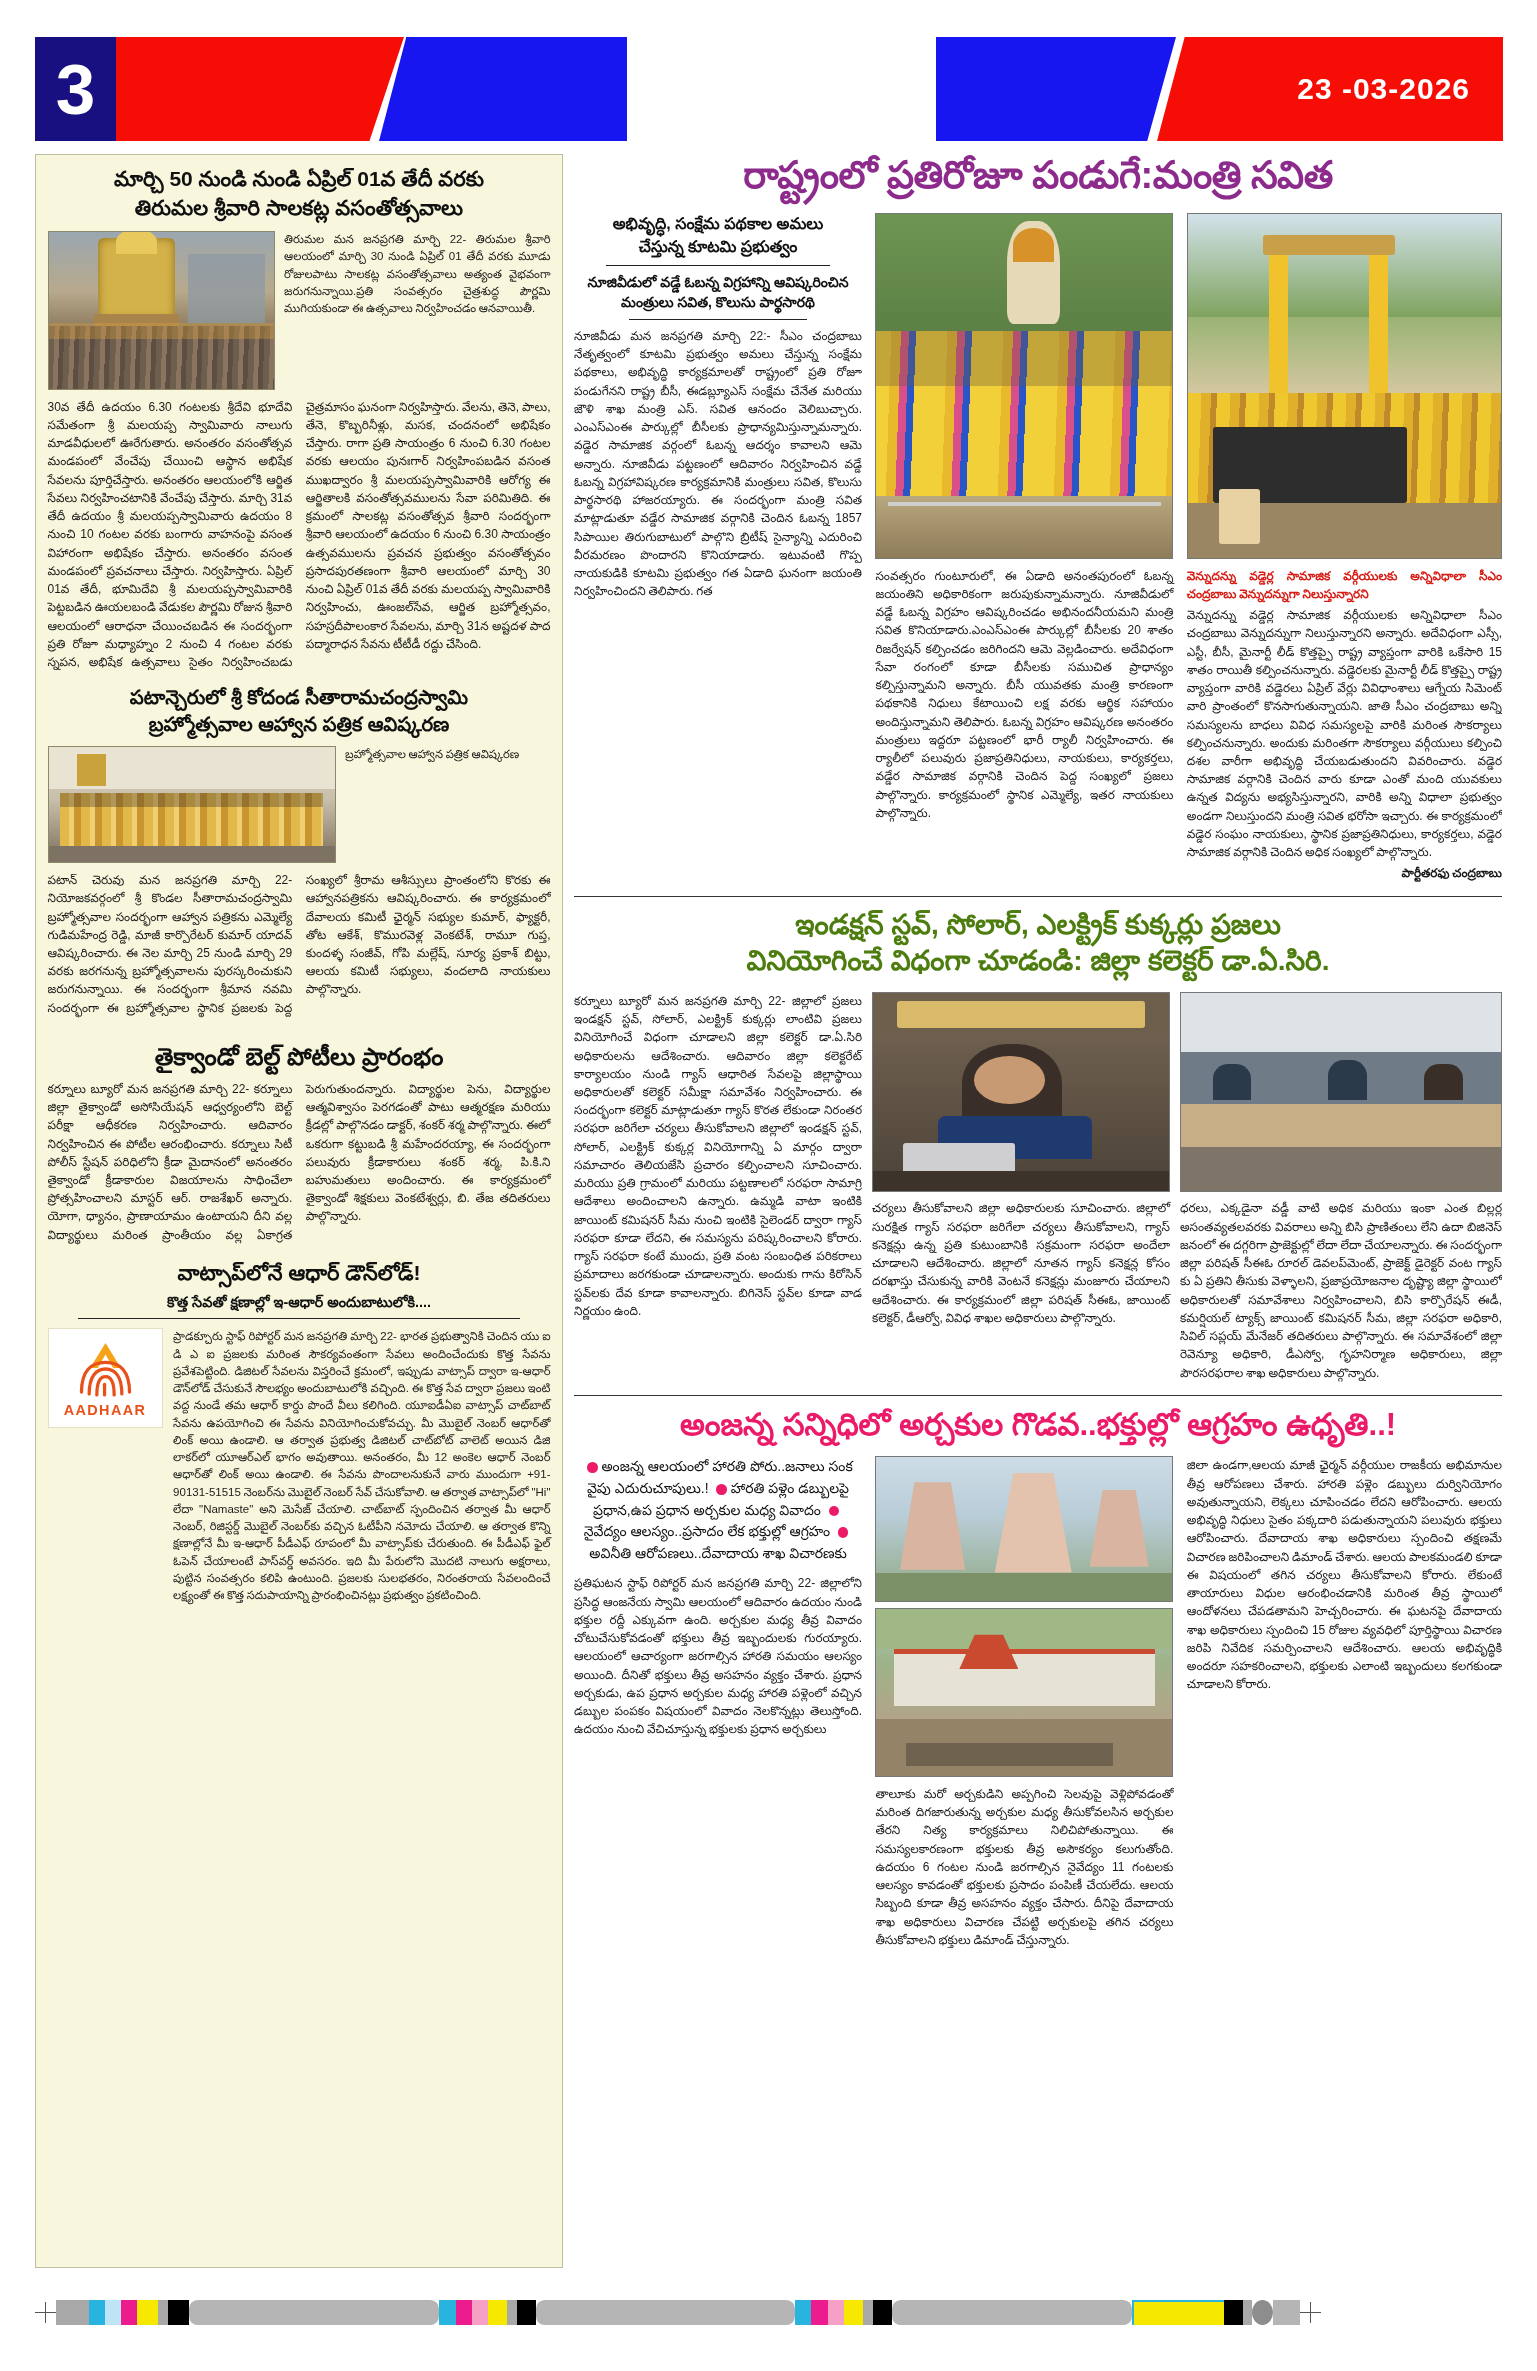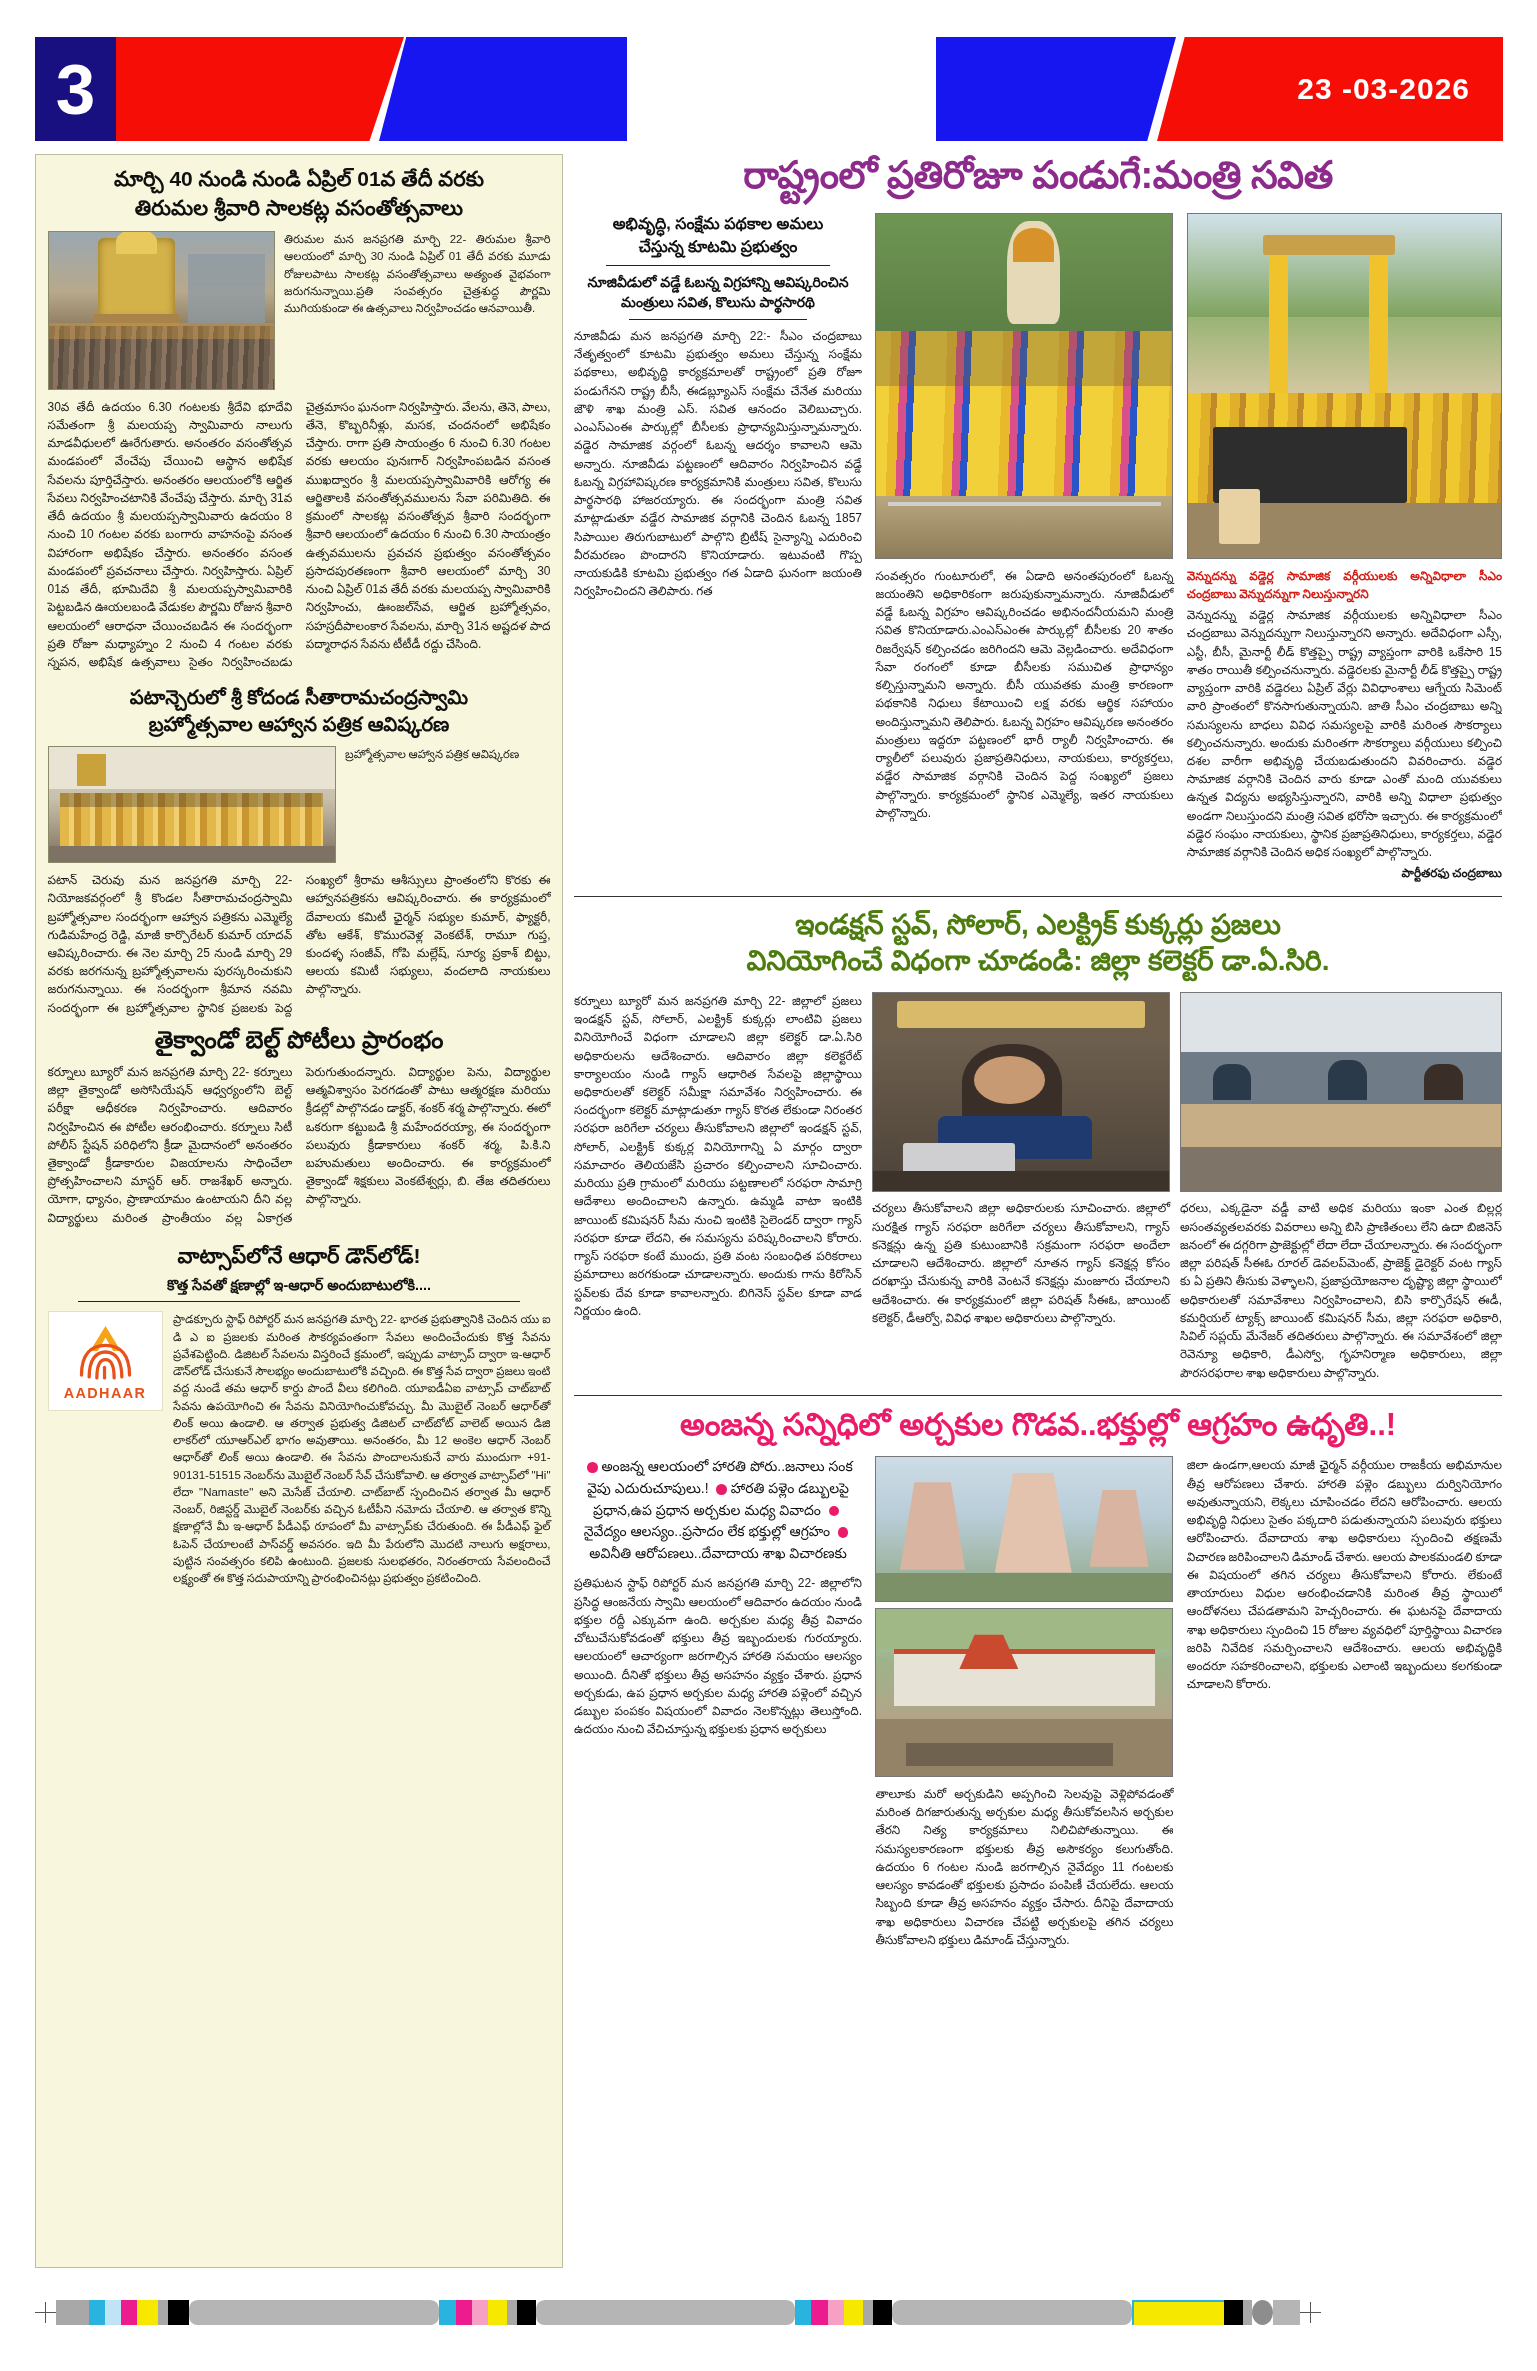--- a/index.html
+++ b/index.html
@@ -185,21 +185,21 @@
     <div class="mh-blue-left"></div>
     <div class="mh-blue-right"></div>
     <div class="mh-red-right">
       <span class="mh-date">23 -03-2026</span>
     </div>
   </div>
 
   <div class="col-left">
 
     <div>
-      <div class="hl-black" style="font-size:21px;">మార్చి 40 నుండి  నుండి ఏప్రిల్ 01వ తేదీ వరకు</div>
+      <div class="hl-black" style="font-size:21px;">మార్చి 50 నుండి  నుండి ఏప్రిల్ 01వ తేదీ వరకు</div>
       <div class="hl-black" style="font-size:21px;margin-top:1.9px;">తిరుమల శ్రీవారి సాలకట్ల వసంతోత్సవాలు</div>
 
       <div style="display:flex;gap:9.6px;margin-top:10px;">
         <div class="photo" style="width:227px;height:159px;border:1px solid #8a8a6a;">
           <div style="position:absolute;inset:0;background:linear-gradient(180deg,#9aa7b0 0%,#b8a98c 38%,#8c7a5e 62%,#6f6350 100%);"></div>
           <div style="position:absolute;left:22%;top:4%;width:34%;height:52%;background:#d4b24a;border-radius:5.8px 5.8px 0 0;box-shadow:inset 0 0 9.6px #8a6c1d;"></div>
           <div style="position:absolute;left:30%;top:-2%;width:18%;height:16%;background:#e8c95e;border-radius:50% 50% 0 0;"></div>
           <div style="position:absolute;left:20%;top:52%;width:38%;height:14%;background:#a8844a;"></div>
           <div style="position:absolute;left:0;top:60%;right:0;height:40%;background:repeating-linear-gradient(92deg,#6d5e4d 0 5.8px,#8a7460 5.8px 10.6px,#5c4f42 10.6px 15.4px);"></div>
           <div style="position:absolute;left:0;top:58%;right:0;height:10%;background:rgba(222,160,60,.35);"></div>
@@ -223,21 +223,21 @@
           <div style="position:absolute;left:4%;top:40%;right:4%;height:12%;background:rgba(60,50,40,.35);"></div>
           <div style="position:absolute;left:0;bottom:0;right:0;height:14%;background:#7d7264;"></div>
           <div style="position:absolute;left:10%;top:6%;width:10%;height:28%;background:#c9a23c;"></div>
         </div>
         <div class="body-tel small" style="flex:1;">బ్రహ్మోత్సవాల ఆహ్వాన పత్రిక ఆవిష్కరణ</div>
       </div>
 
       <div class="body-tel two-col" style="margin-top:7.7px;">పటాన్ చెరువు మన జనప్రగతి మార్చి 22- నియోజకవర్గంలో శ్రీ కొండల సీతారామచంద్రస్వామి బ్రహ్మోత్సవాల సందర్భంగా ఆహ్వాన పత్రికను ఎమ్మెల్యే గుడిమహేంద్ర రెడ్డి, మాజీ కార్పొరేటర్ కుమార్ యాదవ్ ఆవిష్కరించారు. ఈ నెల మార్చి 25 నుండి మార్చి 29 వరకు జరగనున్న బ్రహ్మోత్సవాలను పురస్కరించుకుని జరుగనున్నాయి. ఈ సందర్భంగా శ్రీమాన నవమి సందర్భంగా ఈ బ్రహ్మోత్సవాల స్థానిక ప్రజలకు పెద్ద సంఖ్యలో శ్రీరామ ఆశీస్సులు ప్రాంతంలోని కొరకు ఈ ఆహ్వానపత్రికను ఆవిష్కరించారు. ఈ కార్యక్రమంలో దేవాలయ కమిటీ ఛైర్మన్ సభ్యుల కుమార్, ఫ్యాక్టరీ, తోట ఆకేశ్, కొమురవెళ్ల వెంకటేశ్, రామూ గుప్త, కుందళ్ళ సంజీవ్, గోపి మల్లేష్, సూర్య ప్రకాశ్ బిట్టు, ఆలయ కమిటీ సభ్యులు, వందలాది నాయకులు పాల్గొన్నారు.</div>
     </div>
 
-    <div style="margin-top:7px;">
+    <div style="margin-top:24px;">
       <div class="hl-black" style="font-size:24px;">తైక్వాండో బెల్ట్ పోటీలు ప్రారంభం</div>
 
 
       <div class="body-tel two-col" style="margin-top:7.7px;">కర్నూలు బ్యూరో మన జనప్రగతి మార్చి 22- కర్నూలు జిల్లా తైక్వాండో అసోసియేషన్ ఆధ్వర్యంలోని బెల్ట్ పరీక్షా ఆధీకరణ నిర్వహించారు. ఆదివారం నిర్వహించిన ఈ పోటీల ఆరంభించారు. కర్నూలు సిటీ పోలీస్ స్టేషన్ పరిధిలోని క్రీడా మైదానంలో అనంతరం తైక్వాండో క్రీడాకారుల విజయాలను సాధించేలా ప్రోత్సహించాలని మాస్టర్ ఆర్. రాజశేఖర్ అన్నారు. యోగా, ధ్యానం, ప్రాణాయామం ఉంటాయని దీని వల్ల విద్యార్థులు మరింత ప్రాంతీయం వల్ల ఏకాగ్రత పెరుగుతుందన్నారు. విద్యార్థుల పెను, విద్యార్థుల ఆత్మవిశ్వాసం పెరగడంతో పాటు ఆత్మరక్షణ మరియు క్రీడల్లో పాల్గొనడం డాక్టర్, శంకర్ శర్మ పాల్గొన్నారు. ఈలో ఒకరుగా కట్టుబడి శ్రీ మహేందరయ్యా, ఈ సందర్భంగా పలువురు క్రీడాకారులు శంకర్ శర్మ, పి.కి.ని బహుమతులు అందించారు. ఈ కార్యక్రమంలో తైక్వాండో శిక్షకులు వెంకటేశ్వర్లు, బి. తేజ తదితరులు పాల్గొన్నారు.</div>
     </div>
 
     <div style="margin-top:15.4px;">
       <div class="hl-black" style="font-size:21px;">వాట్సాప్‌లోనే ఆధార్ డౌన్‌లోడ్!</div>
       <div class="hl-black" style="font-size:14.4px;margin-top:6.7px;font-weight:bold;">కొత్త సేవతో క్షణాల్లో ఇ-ఆధార్ అందుబాటులోకి....</div>
       <hr class="rule-thin" style="width:88%;margin:5.8px auto 9.6px auto;border-top:1.9px solid #222;">

